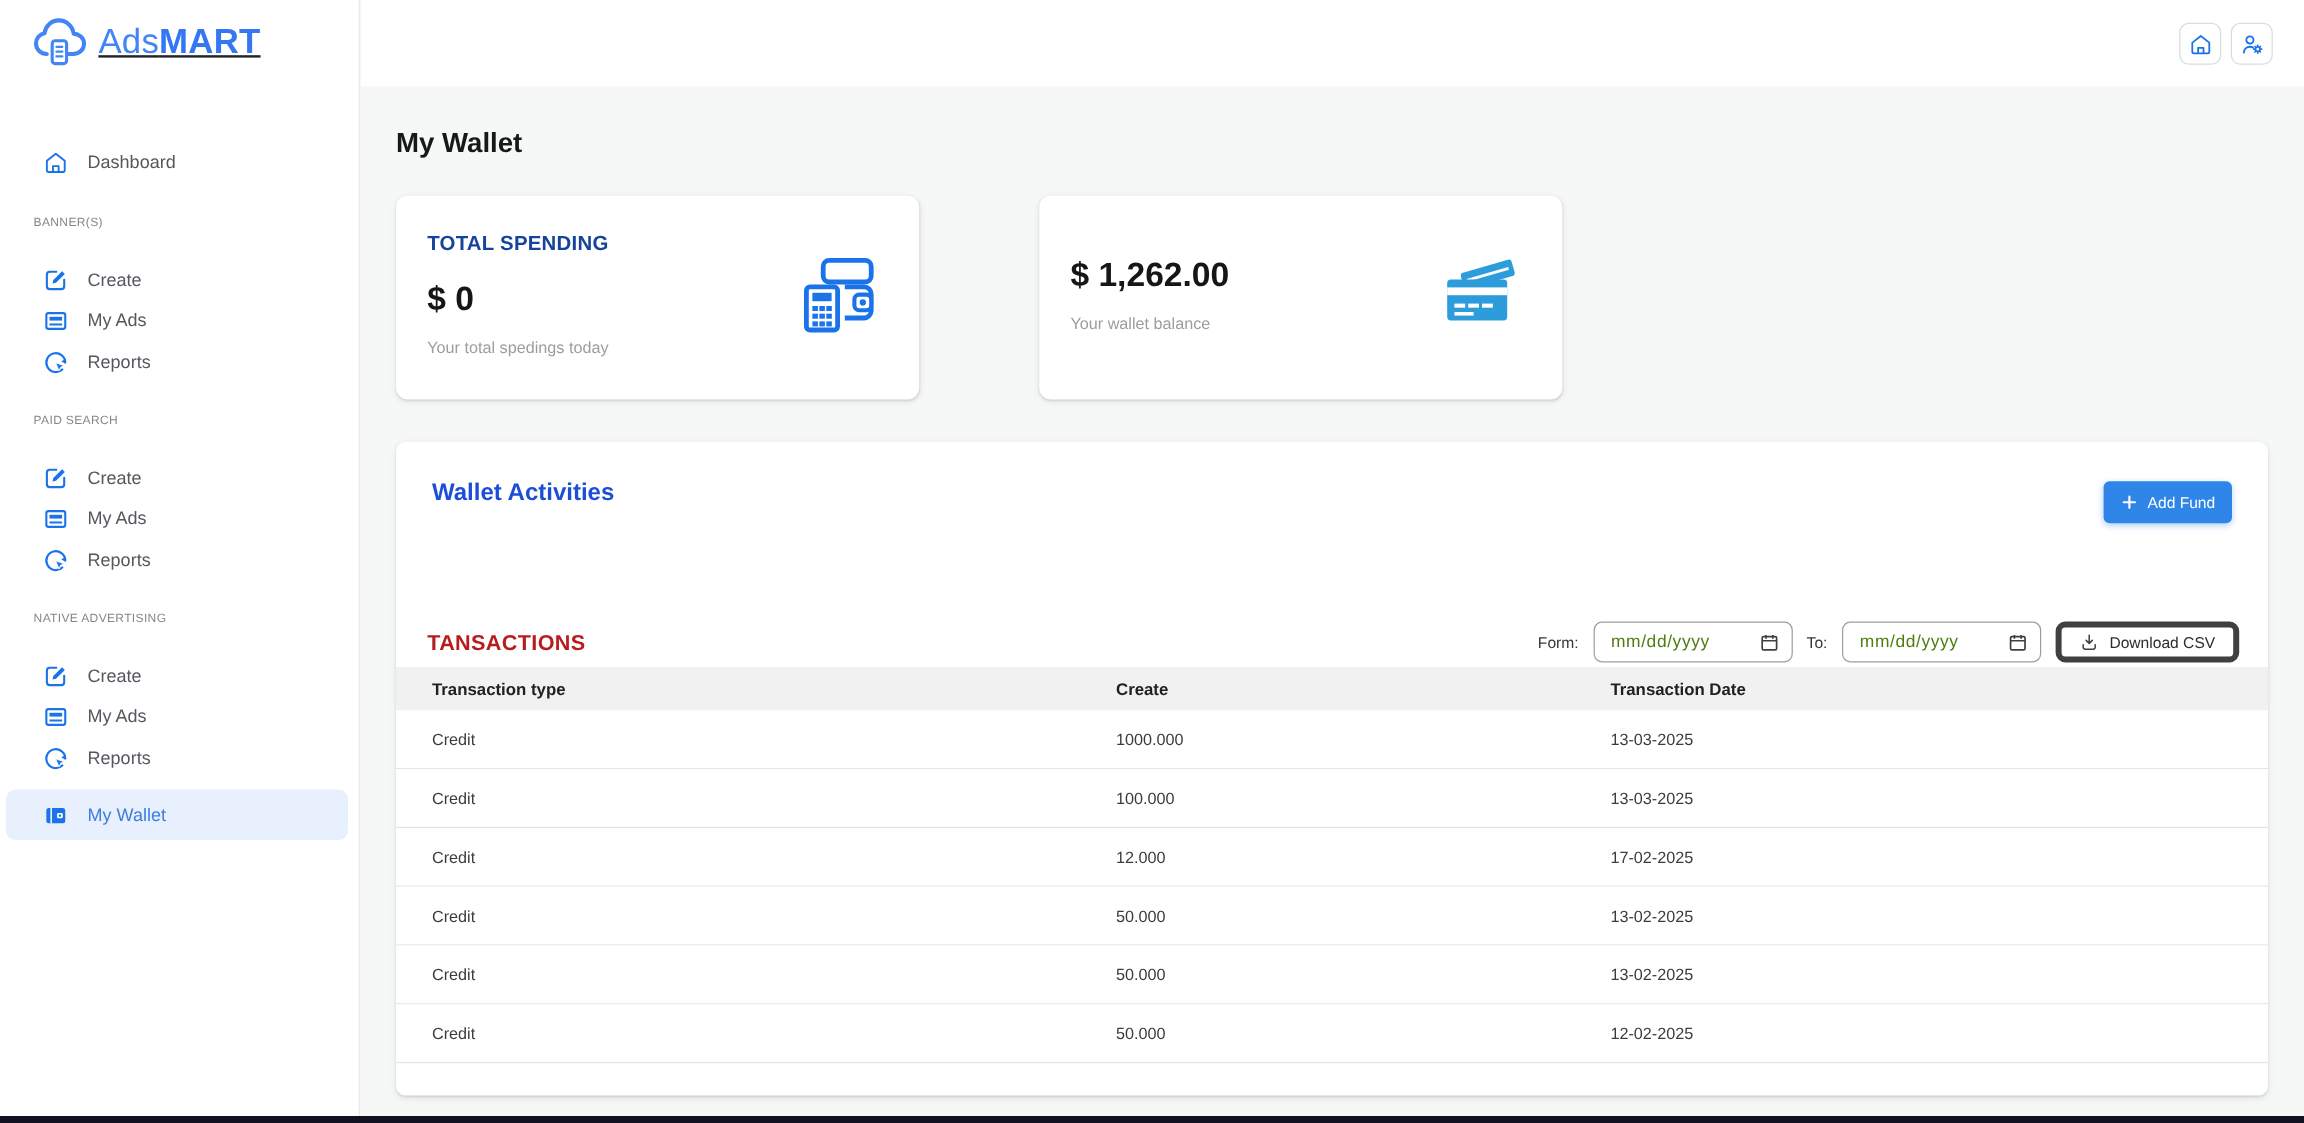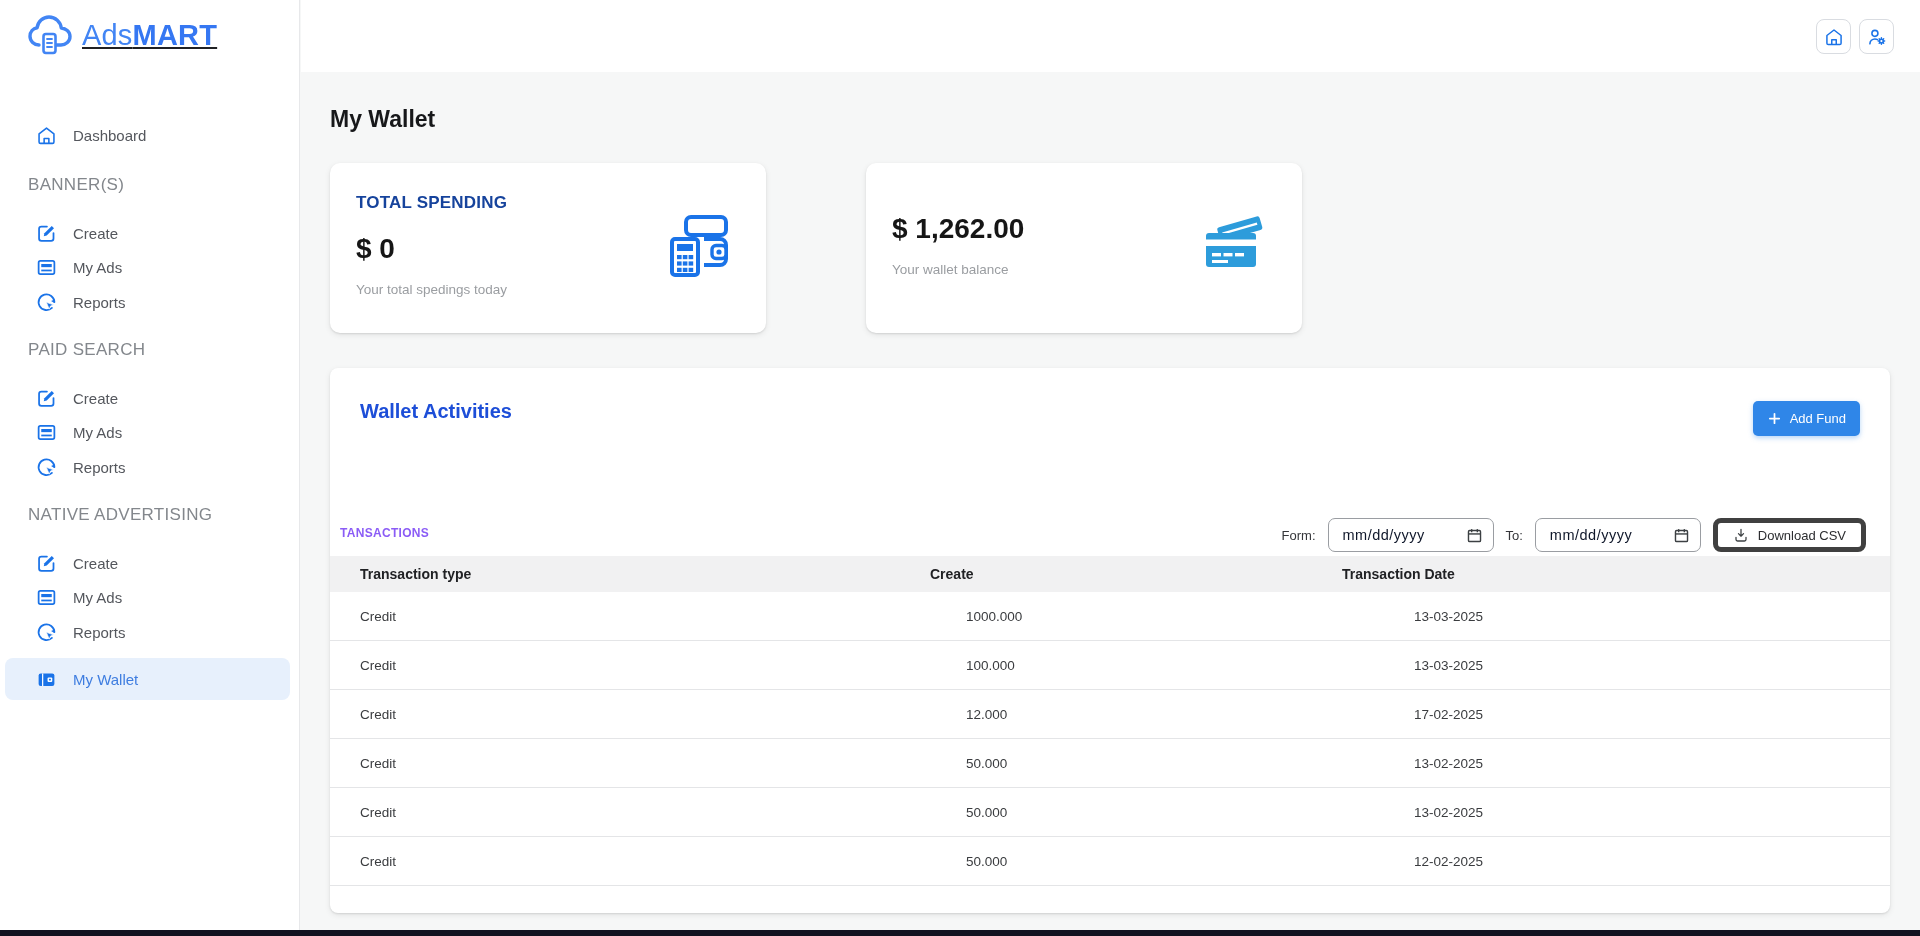--- a/index.html
+++ b/index.html
@@ -24,21 +24,21 @@
 
   .nav-row {
     position:absolute; left:0; width:100%; height:34px;
     display:flex; align-items:center; padding-left:36px; gap:16px;
     cursor:pointer;
   }
   .nav-row .nico { width:21px; height:21px; color:#1a73e8; flex:0 0 auto; }
   .nav-row .nlabel { font-size:15px; color:#54575d; }
   .sec-title {
     position:absolute; left:28px; height:20px; display:flex; align-items:center;
-    font-size:17px; color:#83878c; letter-spacing:.3px;
+    font-size:10px; color:#83878c; letter-spacing:.3px;
   }
   .wallet-row {
     position:absolute; left:5px; right:9px; top:658px; height:42px;
     background:#e7f0fc; border-radius:8px;
     display:flex; align-items:center; padding-left:31px; gap:16px; cursor:pointer;
   }
   .wallet-row .nico { width:21px; height:21px; color:#1a73e8; }
   .wallet-row .nlabel { font-size:15px; color:#3e7de0; }
 
   
@@ -78,50 +78,49 @@
   }
   .panel-title { position:absolute; left:30px; top:32px; font-size:20px; font-weight:800; color:#1d4ed8;text-align:center; }
   .add-fund {
     position:absolute; right:30px; top:33px; height:35px; min-width:104px;
     background:#2f86e8; border:none; border-radius:5px; color:#fff;
     font-size:13px; font-family:inherit; display:flex; align-items:center; gap:8px;
     padding:0 14px; cursor:pointer; box-shadow:0 2px 5px rgba(47,134,232,.35);
   }
   .add-fund svg { width:15px; height:15px; }
 
-  .tx-title { position:absolute; left:10px; top:158px; font-size:12px; font-weight:800; color:#8b5cf6; letter-spacing:.3px; }
+  .tx-title { position:absolute; left:26px; top:158px; font-size:18px; font-weight:800; color:#b91c1c; letter-spacing:.3px; }
   .tx-toolbar {
     position:absolute; right:24px; top:150px; height:34px;
     display:flex; align-items:center; gap:12px;
   }
   .tx-toolbar .flabel { font-size:13px; color:#35363a; }
   .date-input {
     width:166px; height:34px; border:1px solid #9a9da2; border-radius:7px;
     display:flex; align-items:center; padding:0 10px 0 14px; gap:8px;
     background:#fff; cursor:text;
   }
-  .date-input .dval { flex:1; font-size:14.5px; color:#0f172a; letter-spacing:.5px; }
+  .date-input .dval { flex:1; font-size:14.5px; color:#4d7c0f; letter-spacing:.5px; }
   .date-input svg { width:17px; height:17px; color:#3c4043; flex:0 0 auto; }
   .csv-btn {
     height:34px; border:5px solid #404040; border-radius:8px; background:#fff;
     display:flex; align-items:center; gap:9px; padding:0 15px;
     font-size:13px; color:#2c2d30; font-family:inherit; cursor:pointer;
   }
   .csv-btn svg { width:16px; height:16px; color:#3c4043; }
 
   .tx-table { position:absolute; left:0; top:188px; width:100%; }
   .thead {
     height:36px; background:#f1f1f2; display:flex; align-items:center;
     font-size:14px; font-weight:700; color:#202124;
   }
   .trow {
     height:49px; display:flex; align-items:center;
     font-size:13.5px; color:#3a3c3f; border-bottom:1px solid #e4e5e7;
     background:#fff;
-    gap:36px;
   }
   .col-type { width:600px; padding-left:30px; }
   .col-amount { width:412px; }
   .col-date { flex:1; }
 
   .bottom-bar {
     position:absolute; left:0; bottom:0; width:100%; height:6px;
     background:#11111f; z-index:5;
   }
 </style>

